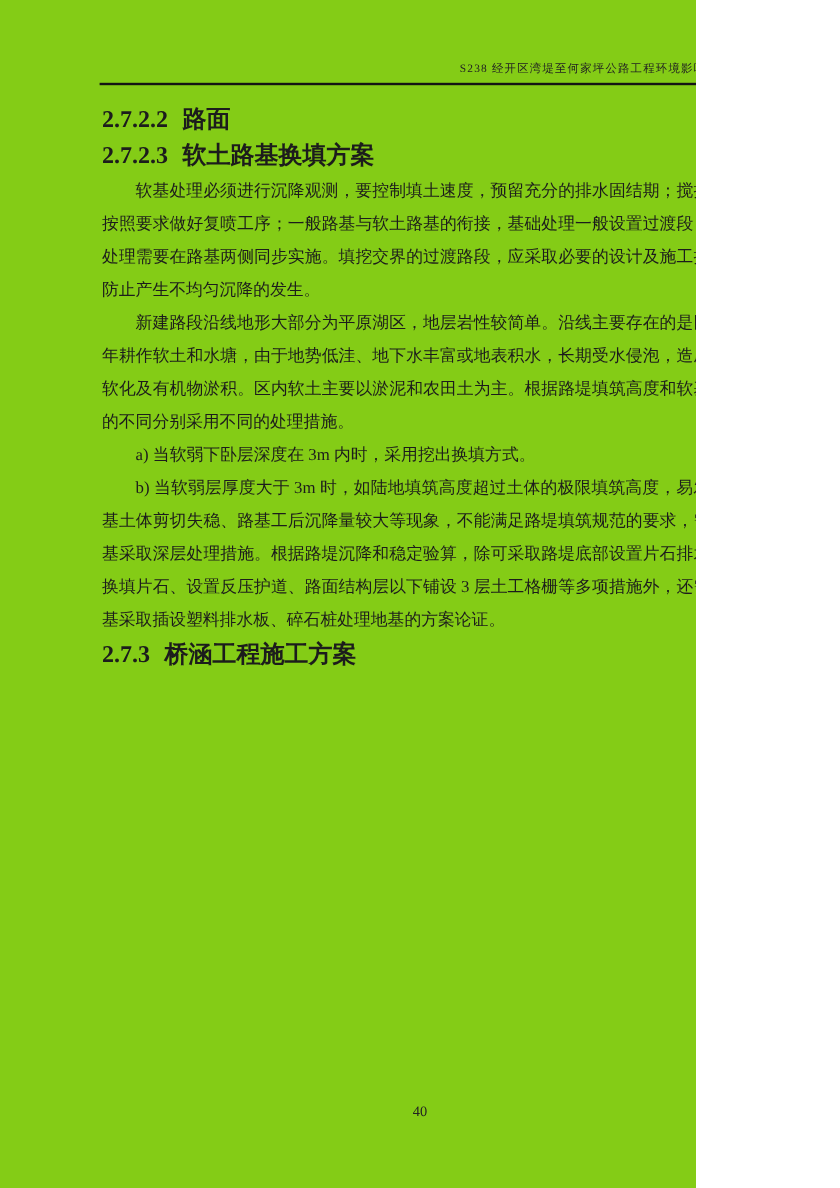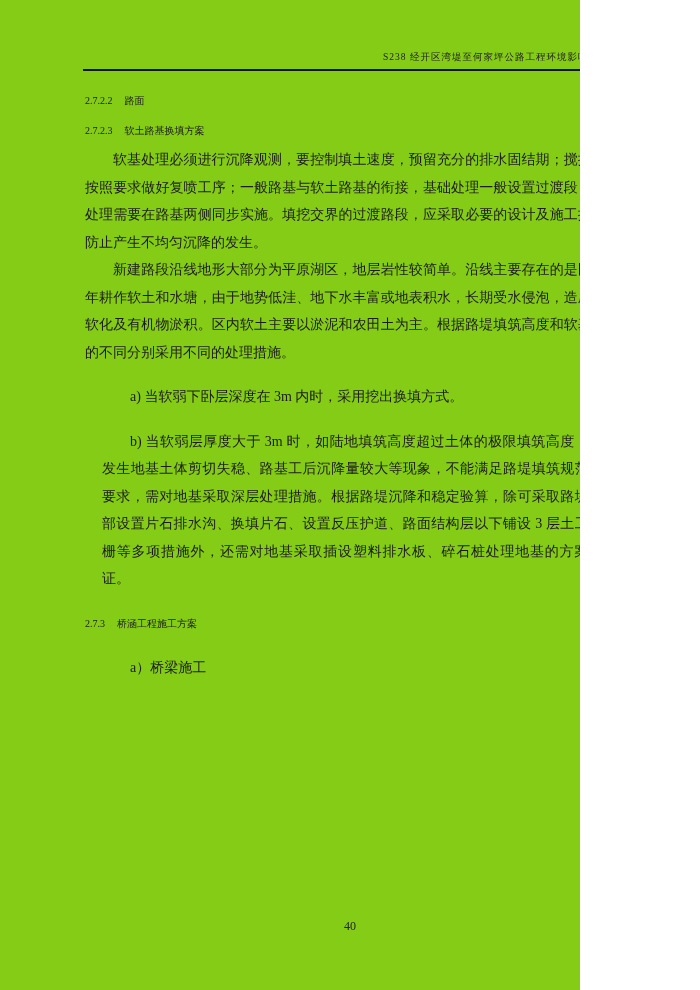--- a/index.html
+++ b/index.html
@@ -33,33 +33,33 @@
     top: 85px;
     left: 85px;
     width: 535px;
     font-size: 14px;
     line-height: 27.5px;
     text-align: justify;
     text-justify: inter-ideograph;
   }
   .heading {
     margin: 2px 0 2px 0;
-    font-size: 10px;
-    font-weight: normal;
+    font-size: 20px;
+    font-weight: bold;
     text-align: left;
   }
   .heading .h-num {
     margin-right: 12px;
   }
   .para {
     margin: 0;
     text-indent: 2em;
   }
   .list-item {
-    margin: 17px;
+    margin: 0;
     text-indent: 2em;
   }
   .footer {
     position: absolute;
     top: 919px;
     left: 0;
     width: 700px;
     text-align: center;
     font-size: 12px;
     color: #222;
@@ -91,21 +91,20 @@
 
     <p class="list-item">a) 当软弱下卧层深度在 3m 内时，采用挖出换填方式。</p>
 
     <p class="list-item">b) 当软弱层厚度大于 3m 时，如陆地填筑高度超过土体的极限填筑高度，易发生地基土体剪切失稳、路基工后沉降量较大等现象，不能满足路堤填筑规范的要求，需对地基采取深层处理措施。根据路堤沉降和稳定验算，除可采取路堤底部设置片石排水沟、换填片石、设置反压护道、路面结构层以下铺设 3 层土工格栅等多项措施外，还需对地基采取插设塑料排水板、碎石桩处理地基的方案论证。</p>
 
 
     <h3 class="heading">
       <span class="h-num">2.7.3</span><span class="h-title">桥涵工程施工方案</span>
     </h3>
 
-    <p class="list-item">a）桥梁施工</p>
 
 
 
   </div>
 
   <div class="footer">
     <span>40</span>
   </div>
 
 </div>

